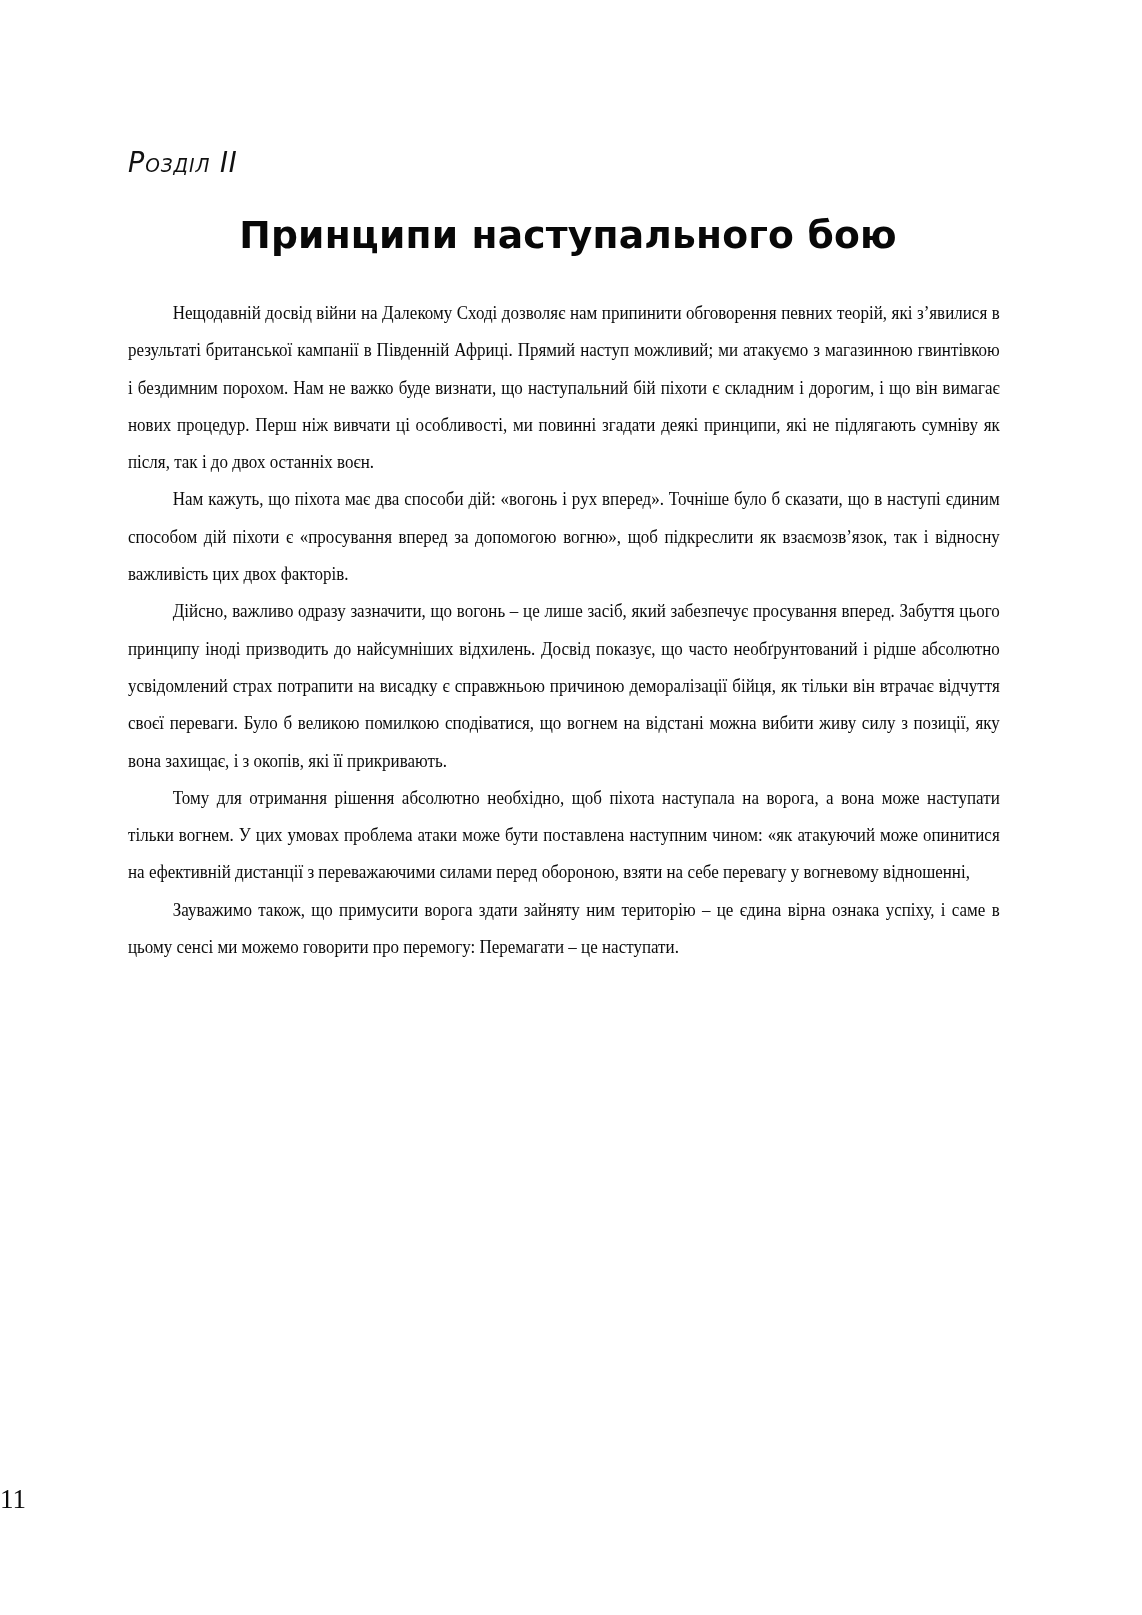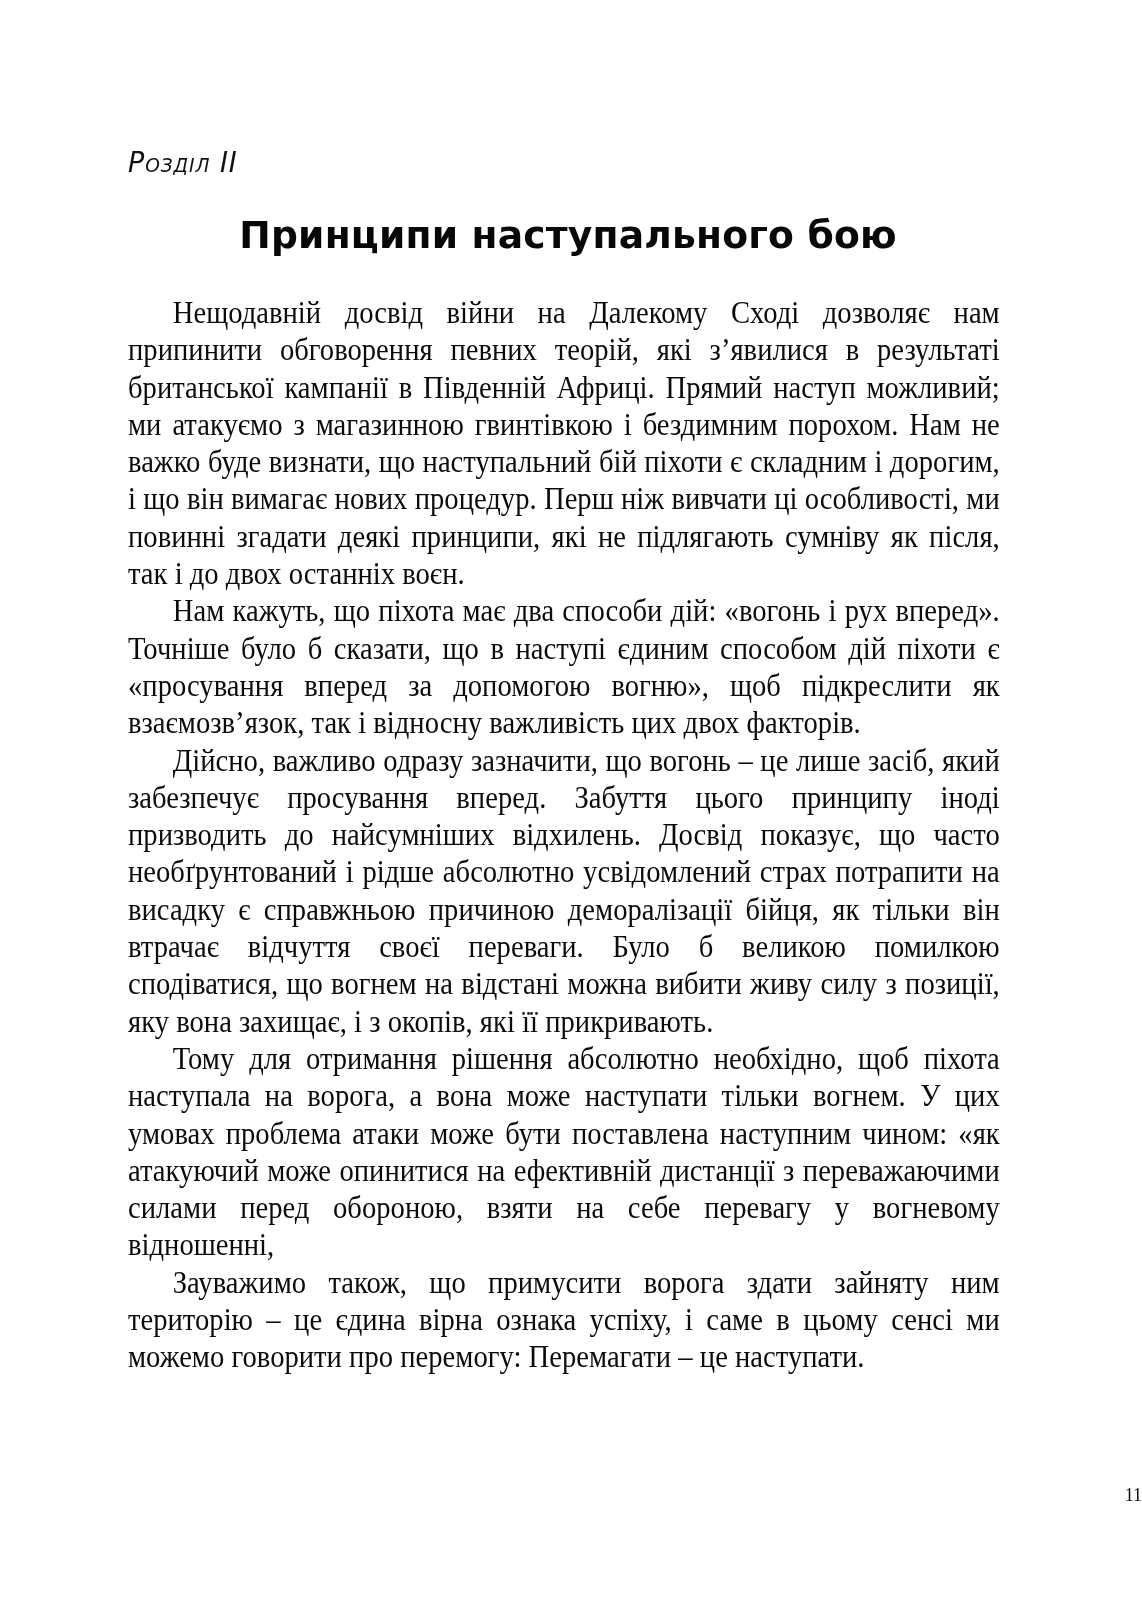--- a/index.html
+++ b/index.html
@@ -56,21 +56,21 @@
   
   .body-block {
     position: absolute;
     left: 128px;
     top: 278px;
     width: 872px;
   }
   .body-block p {
     margin: 0;
     font-family: "Liberation Serif", "DejaVu Serif", serif;
-    font-size: 32px;
+    font-size: 19px;
     line-height: 37.3px;
     color: #0b0b0b;
     text-align: justify;
     text-indent: 50px;
     text-justify: inter-word;
     -webkit-font-smoothing: none;
     transform-origin: left top;
   }
   
   .body-block .ln {
@@ -79,23 +79,23 @@
     transform-origin: left center;
     width: 111.7%;
   }
 
   
   .folio {
     position: absolute;
     left: 0;
     right: 0;
     top: 1470px;
-    text-align: right;
+    text-align: left;
     font-family: "Liberation Serif", "DejaVu Serif", serif;
-    font-size: 18px;
+    font-size: 27px;
     color: #0b0b0b;
     line-height: 1;
   }
 </style>
 </head>
 <body>
 
 <div class="page">
 
   <div class="chapter-label">Розділ II</div>

